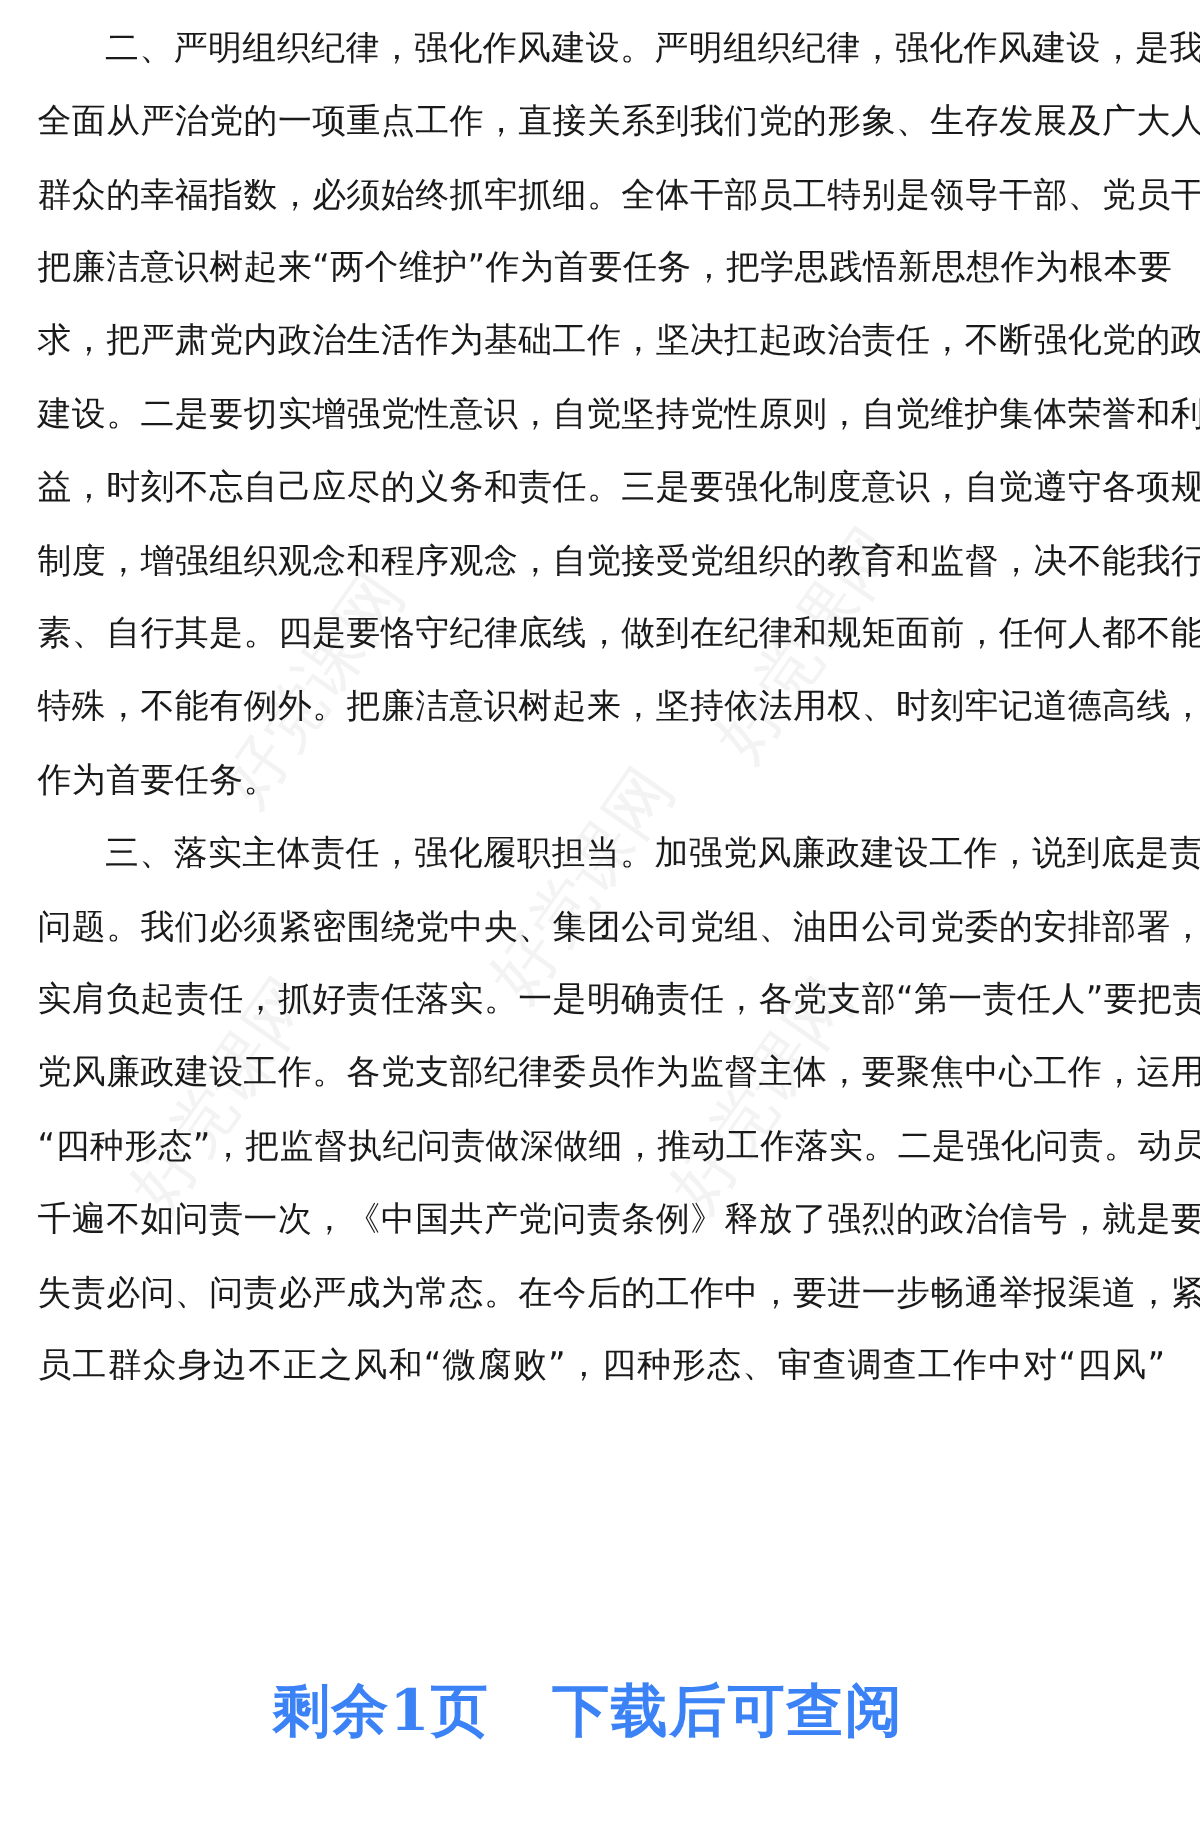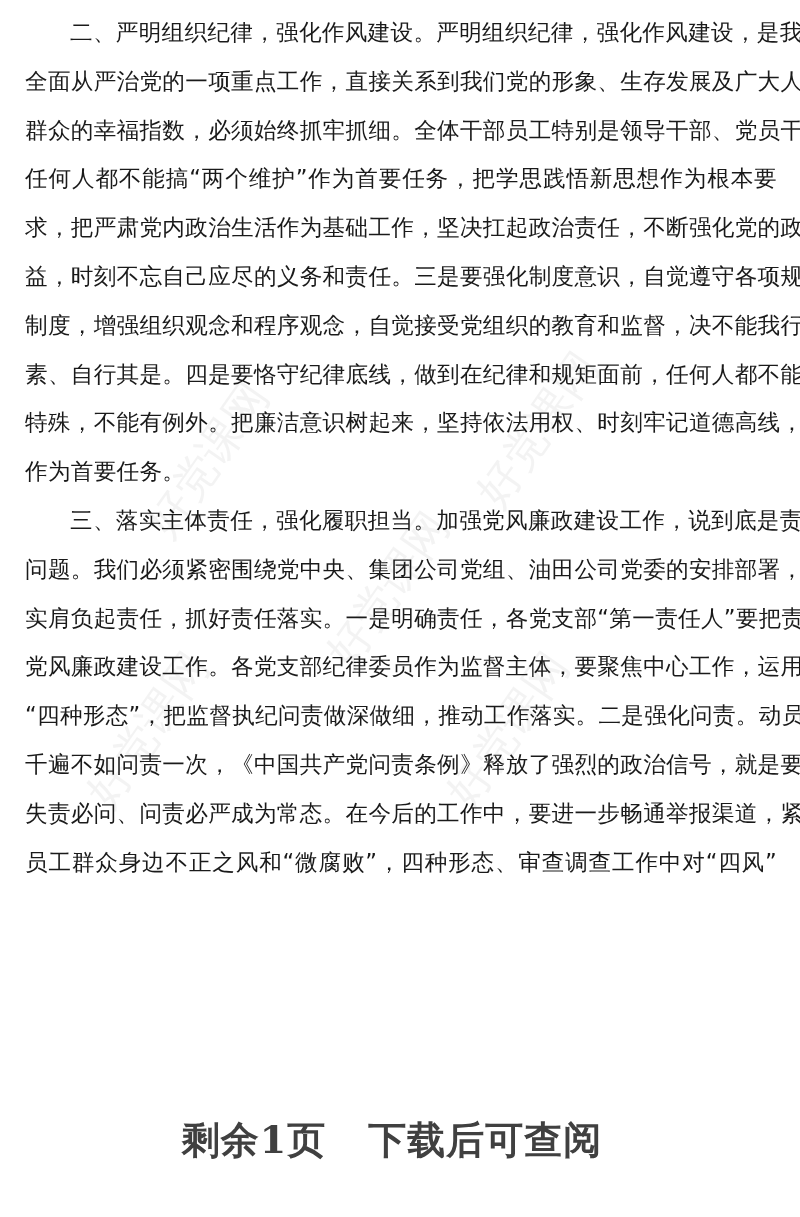--- a/index.html
+++ b/index.html
@@ -8,39 +8,40 @@
   .page { position: absolute; left: 25px; top: 8px; width: 752px; }
   .line { height: 48.8px; line-height: 48.8px; font-size: 22.6px; white-space: nowrap;
           letter-spacing: 0.3px; text-align: justify; text-align-last: justify; }
   .line.indent { padding-left: 45px; }
   .line.last { text-align-last: left; }
   .wm { position: absolute; font-size: 44px; color: rgba(150,150,150,0.11);
         transform: rotate(-55deg); white-space: nowrap; pointer-events: none;
         font-family: "DejaVu Sans", sans-serif; }
   .footer-note { position: absolute; top: 1115px; left: 0; width: 784px; text-align: center;
                  font-family: "DejaVu Serif", "Liberation Serif", serif; font-weight: bold;
-                 font-size: 38px; color: #404040; letter-spacing: 1px; }
+                 font-size: 38px; color: #3b82f6; letter-spacing: 1px; }
   .footer-note .gap { display: inline-block; width: 42px; }
 </style>
 </head>
 <body>
 
 <div class="wm" style="left:120px; top:430px;">好党课网</div>
 <div class="wm" style="left:450px; top:400px;">好党课网</div>
 <div class="wm" style="left:300px; top:560px;">好党课网</div>
 <div class="wm" style="left:60px; top:700px;">好党课网</div>
 <div class="wm" style="left:420px; top:700px;">好党课网</div>
 
 <div class="page">
   <div>
     <div class="line indent">二、严明组织纪律，强化作风建设。严明组织纪律，强化作风建设，是我们</div>
     <div class="line">全面从严治党的一项重点工作，直接关系到我们党的形象、生存发展及广大人民</div>
     <div class="line">群众的幸福指数，必须始终抓牢抓细。全体干部员工特别是领导干部、党员干部</div>
-    <div class="line">任何人都不能搞“两个维护”作为首要任务，把学思践悟新思想作为根本要</div>
+    <div class="line">把廉洁意识树起来“两个维护”作为首要任务，把学思践悟新思想作为根本要</div>
     <div class="line">求，把严肃党内政治生活作为基础工作，坚决扛起政治责任，不断强化党的政治</div>
+    <div class="line">建设。二是要切实增强党性意识，自觉坚持党性原则，自觉维护集体荣誉和利</div>
     <div class="line">益，时刻不忘自己应尽的义务和责任。三是要强化制度意识，自觉遵守各项规章</div>
     <div class="line">制度，增强组织观念和程序观念，自觉接受党组织的教育和监督，决不能我行我</div>
     <div class="line">素、自行其是。四是要恪守纪律底线，做到在纪律和规矩面前，任何人都不能搞</div>
     <div class="line">特殊，不能有例外。把廉洁意识树起来，坚持依法用权、时刻牢记道德高线，守</div>
     <div class="line last">作为首要任务。</div>
   </div>
   <div>
     <div class="line indent">三、落实主体责任，强化履职担当。加强党风廉政建设工作，说到底是责任</div>
     <div class="line">问题。我们必须紧密围绕党中央、集团公司党组、油田公司党委的安排部署，切</div>
     <div class="line">实肩负起责任，抓好责任落实。一是明确责任，各党支部“第一责任人”要把责</div>

